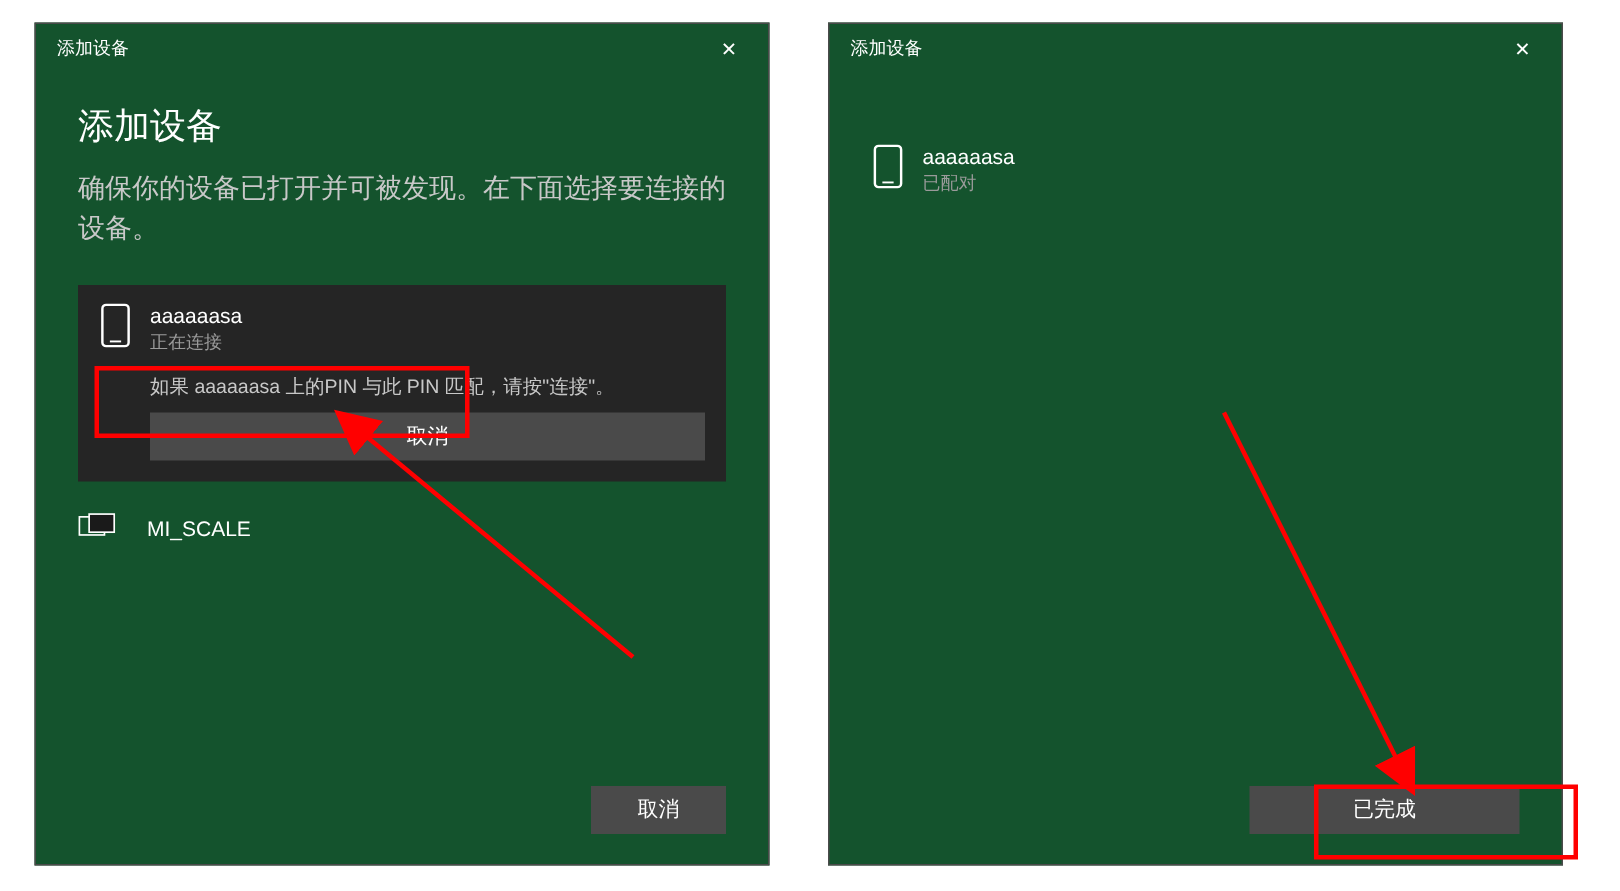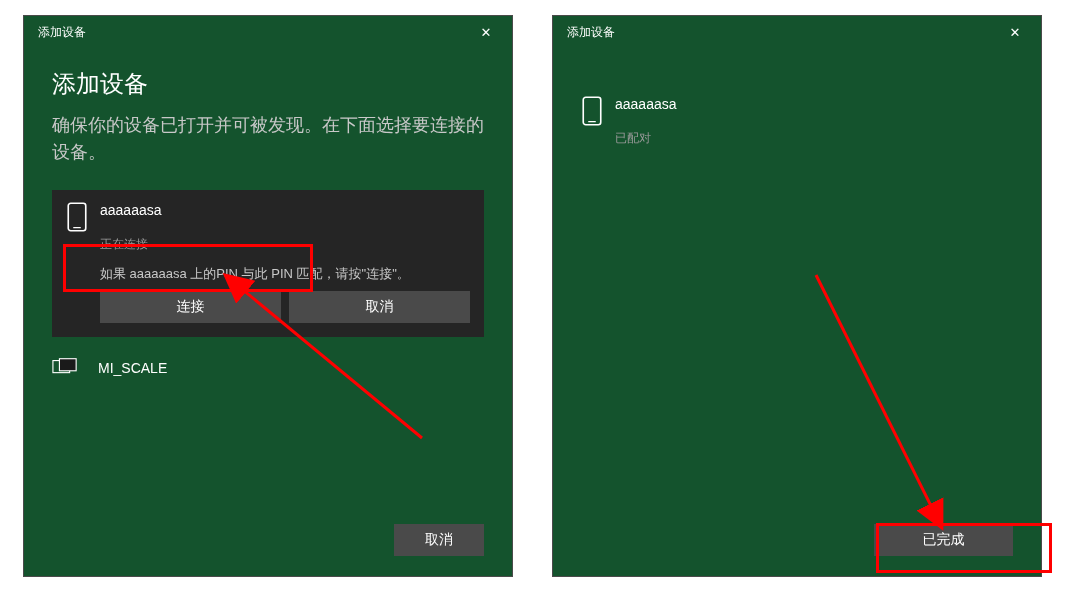--- a/index.html
+++ b/index.html
@@ -45,21 +45,21 @@
     .heading { font-size: 24px; font-weight: 400; color: #fff; margin-bottom: 12px; }
     .subtext { font-size: 18px; color: #c8c8c8; margin-bottom: 24px; line-height: 1.5; }
 
     .device-panel {
       background: #252525;
       padding: 12px 14px 14px 14px;
       margin-bottom: 10px;
     }
     .device-header { display: flex; align-items: flex-start; gap: 12px; margin-bottom: 12px; }
     .device-icon { width: 22px; height: 30px; flex-shrink: 0; color: #fff; }
-    .device-info { display: flex; flex-direction: column; gap: 18px; }
+    .device-info { display: flex; flex-direction: column; gap: 2px; }
     .device-name { font-size: 14px; color: #fff; }
     .device-status { font-size: 12px; color: #9a9a9a; }
     .pin-msg { font-size: 13px; color: #c8c8c8; margin: 6px 0 8px 34px; }
     .pin-code { font-size: 22px; color: #9a9a9a; margin: 0 0 14px 34px; letter-spacing: 1px; position: relative; }
     .pin-blur {
       display: inline-block;
       filter: blur(4px);
       -webkit-filter: blur(4px);
     }
 
@@ -90,21 +90,21 @@
       right: 28px;
       bottom: 20px;
       width: 90px;
       height: 32px;
       background: #4a4a4a;
       border: none;
       color: #fff;
       font-size: 14px;
       cursor: pointer;
     }
-    .footer-btn.wide { width: 139px; }
+    .footer-btn.wide { width: 180px; }
 
     
     .device-row-right {
       display: flex;
       align-items: flex-start;
       gap: 12px;
       margin-top: 28px;
     }
 
     
@@ -146,21 +146,20 @@
           <rect x="1" y="1" width="14" height="22" rx="2" fill="none" stroke="#fff" stroke-width="1.3"></rect>
           <rect x="5" y="20" width="6" height="1" fill="#fff"></rect>
         </svg>
         <div class="device-info">
           <span class="device-name">aaaaaasa</span>
           <span class="device-status">正在连接</span>
         </div>
       </div>
       <div class="pin-msg">如果 aaaaaasa 上的PIN 与此 PIN 匹配，请按"连接"。</div>
       <div class="btn-row">
-        <button class="btn">连接</button>
         <button class="btn">取消</button>
       </div>
     </div>
 
     <div class="device-row-simple">
       <svg class="monitor-icon" viewBox="0 0 28 22">
         <rect x="1" y="3" width="18" height="13" fill="none" stroke="#fff" stroke-width="1.2"></rect>
         <rect x="8" y="1" width="18" height="13" fill="#1a1a1a" stroke="#fff" stroke-width="1.2"></rect>
       </svg>
       <span class="device-name">MI_SCALE</span>

